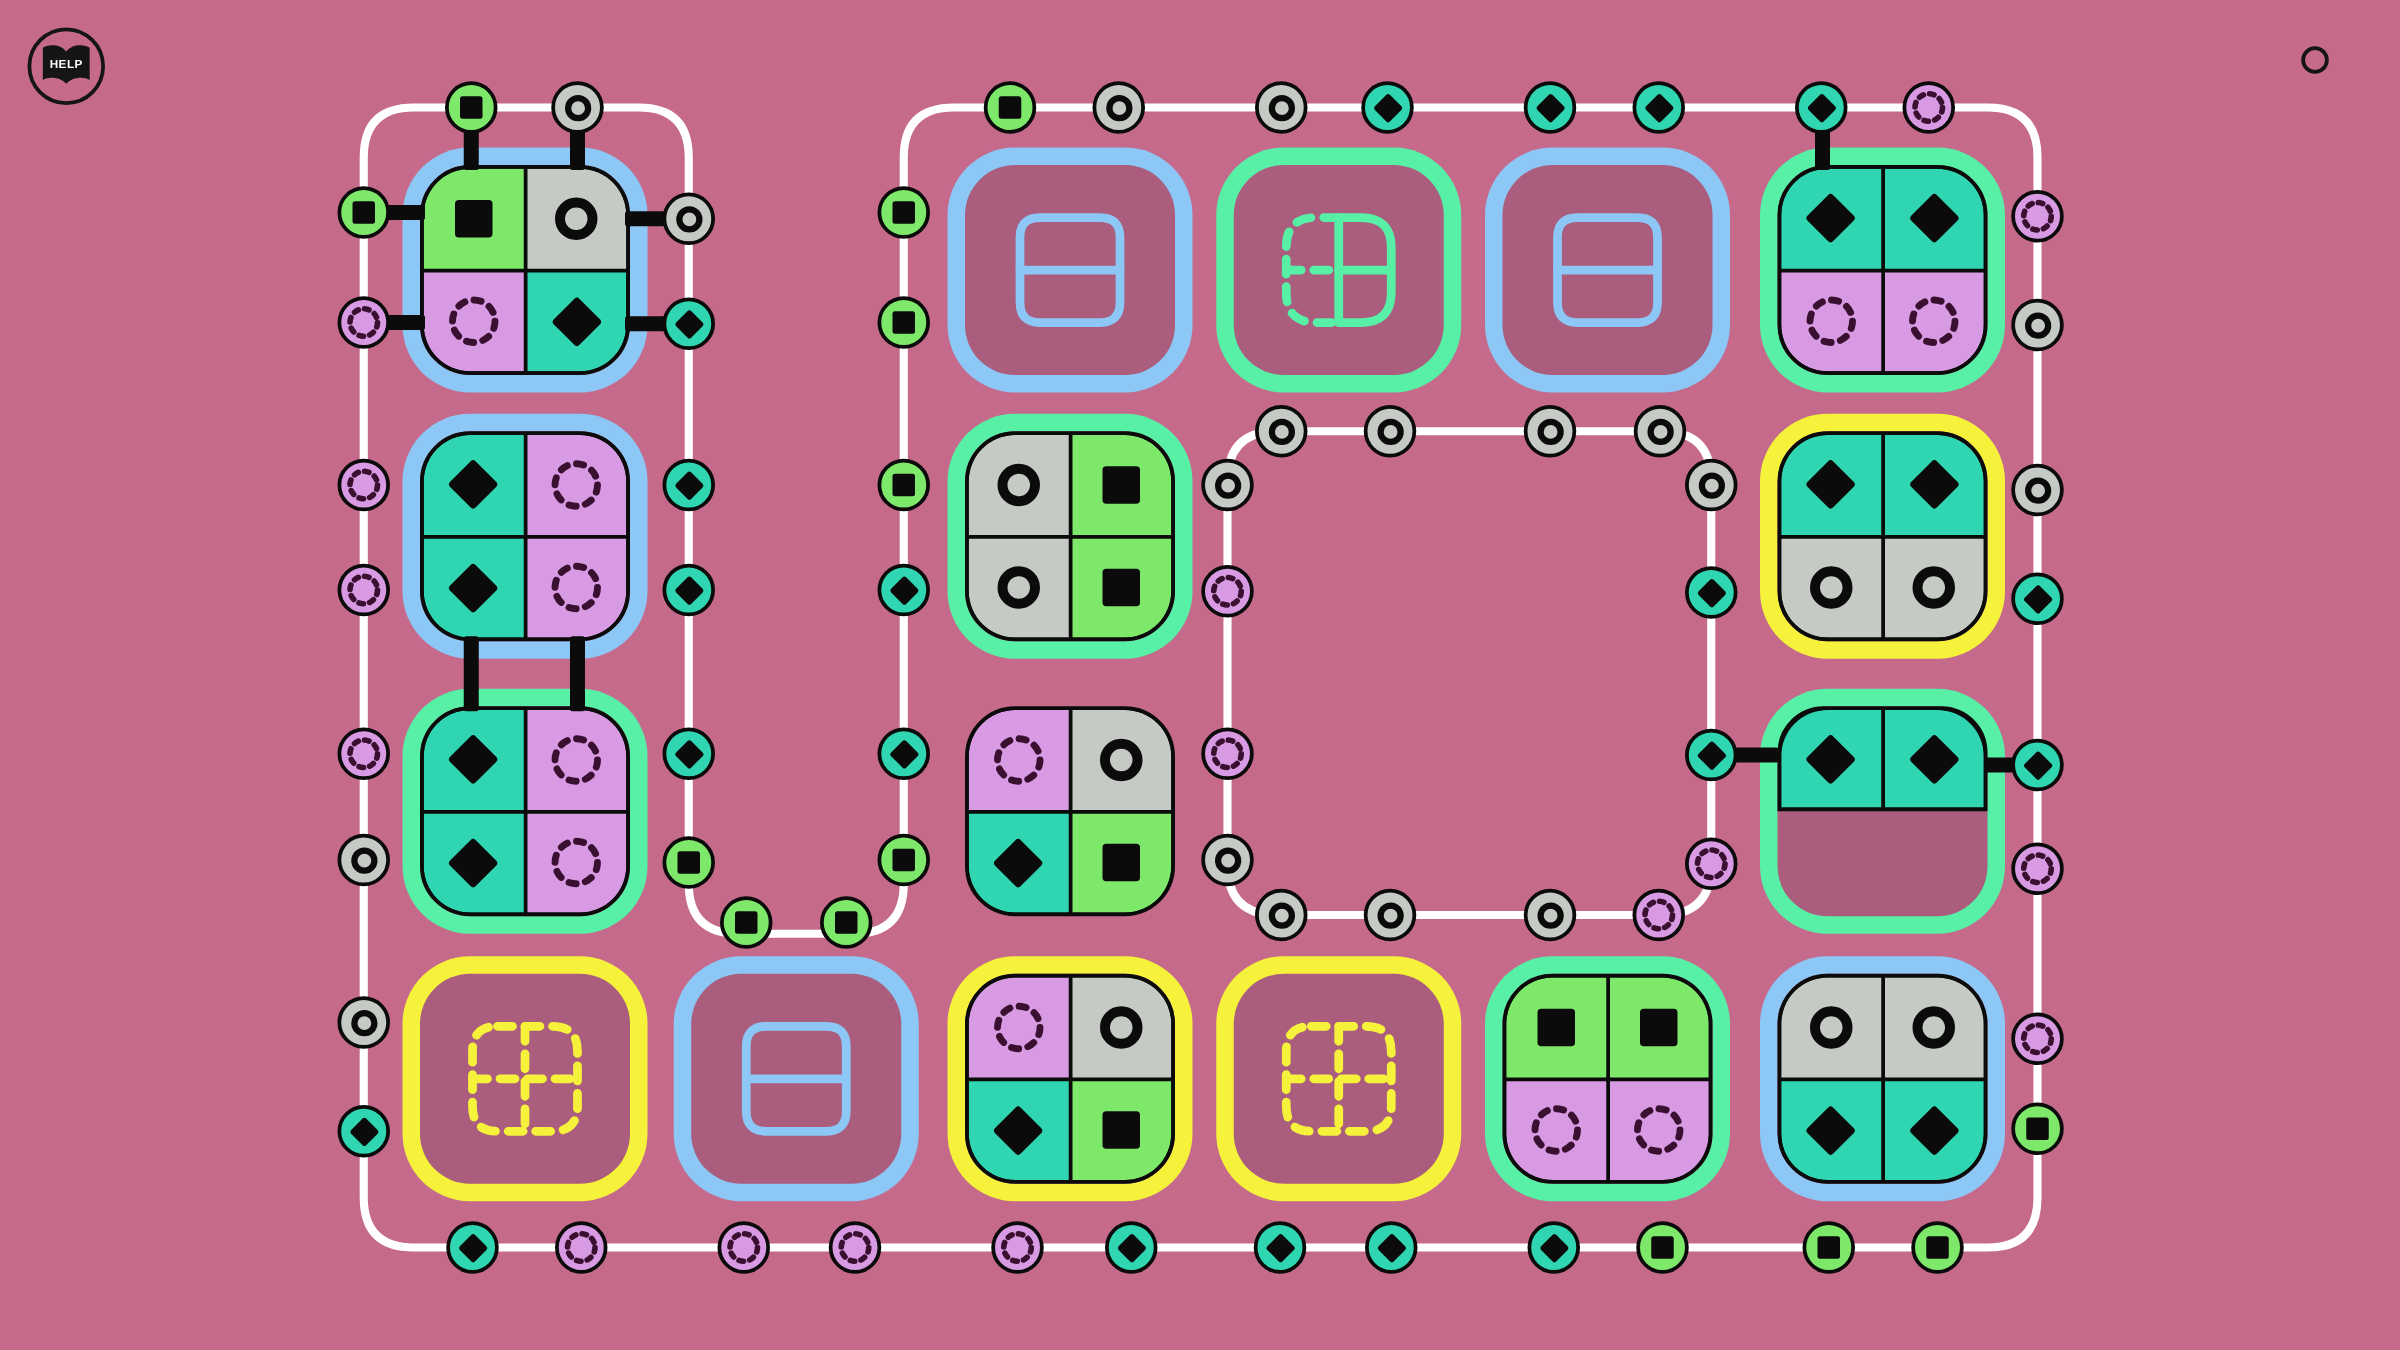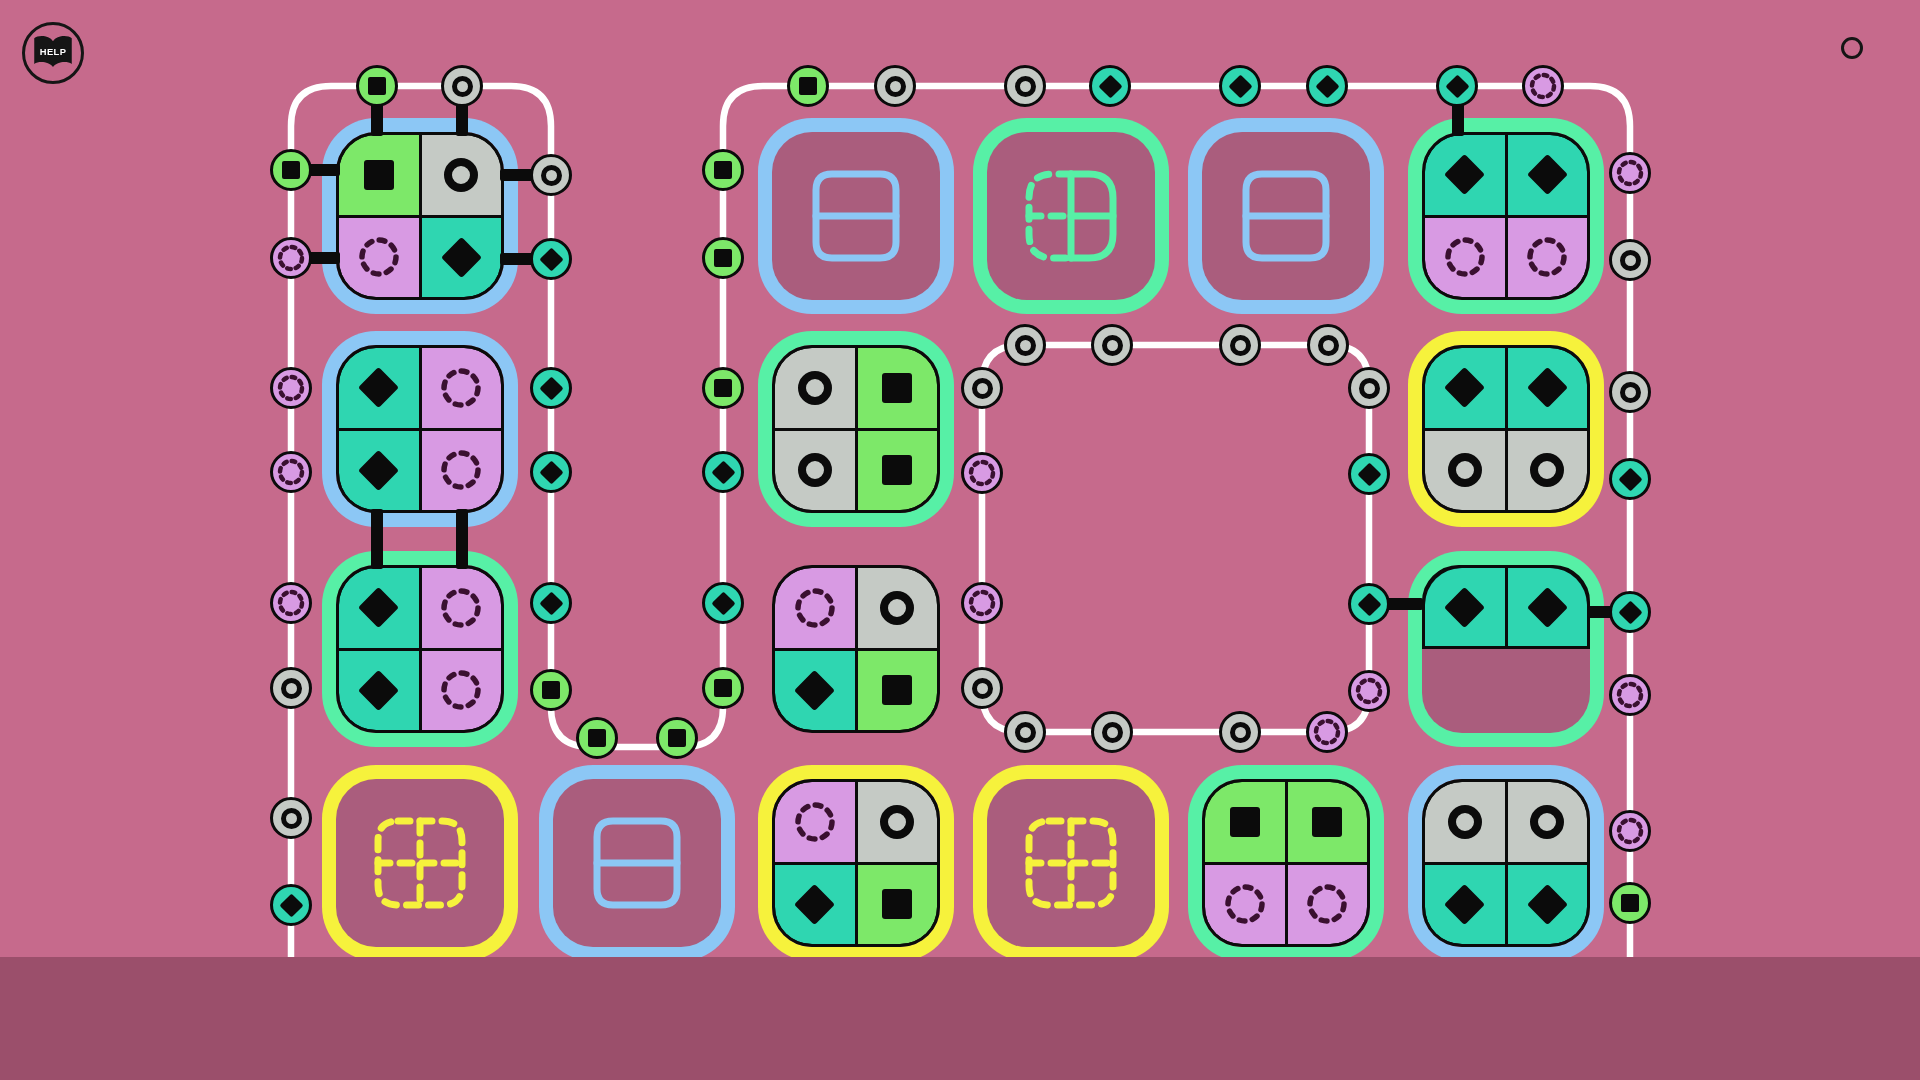--- a/index.html
+++ b/index.html
@@ -1,16 +1,16 @@
 <!DOCTYPE html>
 <html><head>
 <meta charset="utf-8">
 <style>
   html,body{margin:0;padding:0;background:#9b4f6b;font-family:"Liberation Sans",sans-serif;}
-  #stage{position:relative;width:1920px;height:957px;overflow:hidden;background:#c66a8c;}
+  #stage{position:relative;width:1920px;height:1080px;overflow:hidden;background:#c66a8c;}
   #track{position:absolute;left:0;top:0;z-index:0;}
   .slot{position:absolute;width:196px;height:196px;border-radius:54px;z-index:1;}
   .slot-interior{position:absolute;left:14px;top:14px;width:168px;height:168px;border-radius:40px;
     display:flex;align-items:center;justify-content:center;}
   .piece{position:absolute;width:162px;height:162px;border:3px solid #0b0b0b;border-radius:40px;
     background:#0b0b0b;display:grid;grid-template-columns:1fr 1fr;grid-template-rows:1fr 1fr;gap:3px;
     overflow:hidden;z-index:2;}
   .piece.half{height:78px;border-radius:37px 37px 0 0;grid-template-rows:1fr;}
   .cell{display:flex;align-items:center;justify-content:center;}
   .link{position:absolute;background:#0b0b0b;z-index:3;border-radius:2px;}

